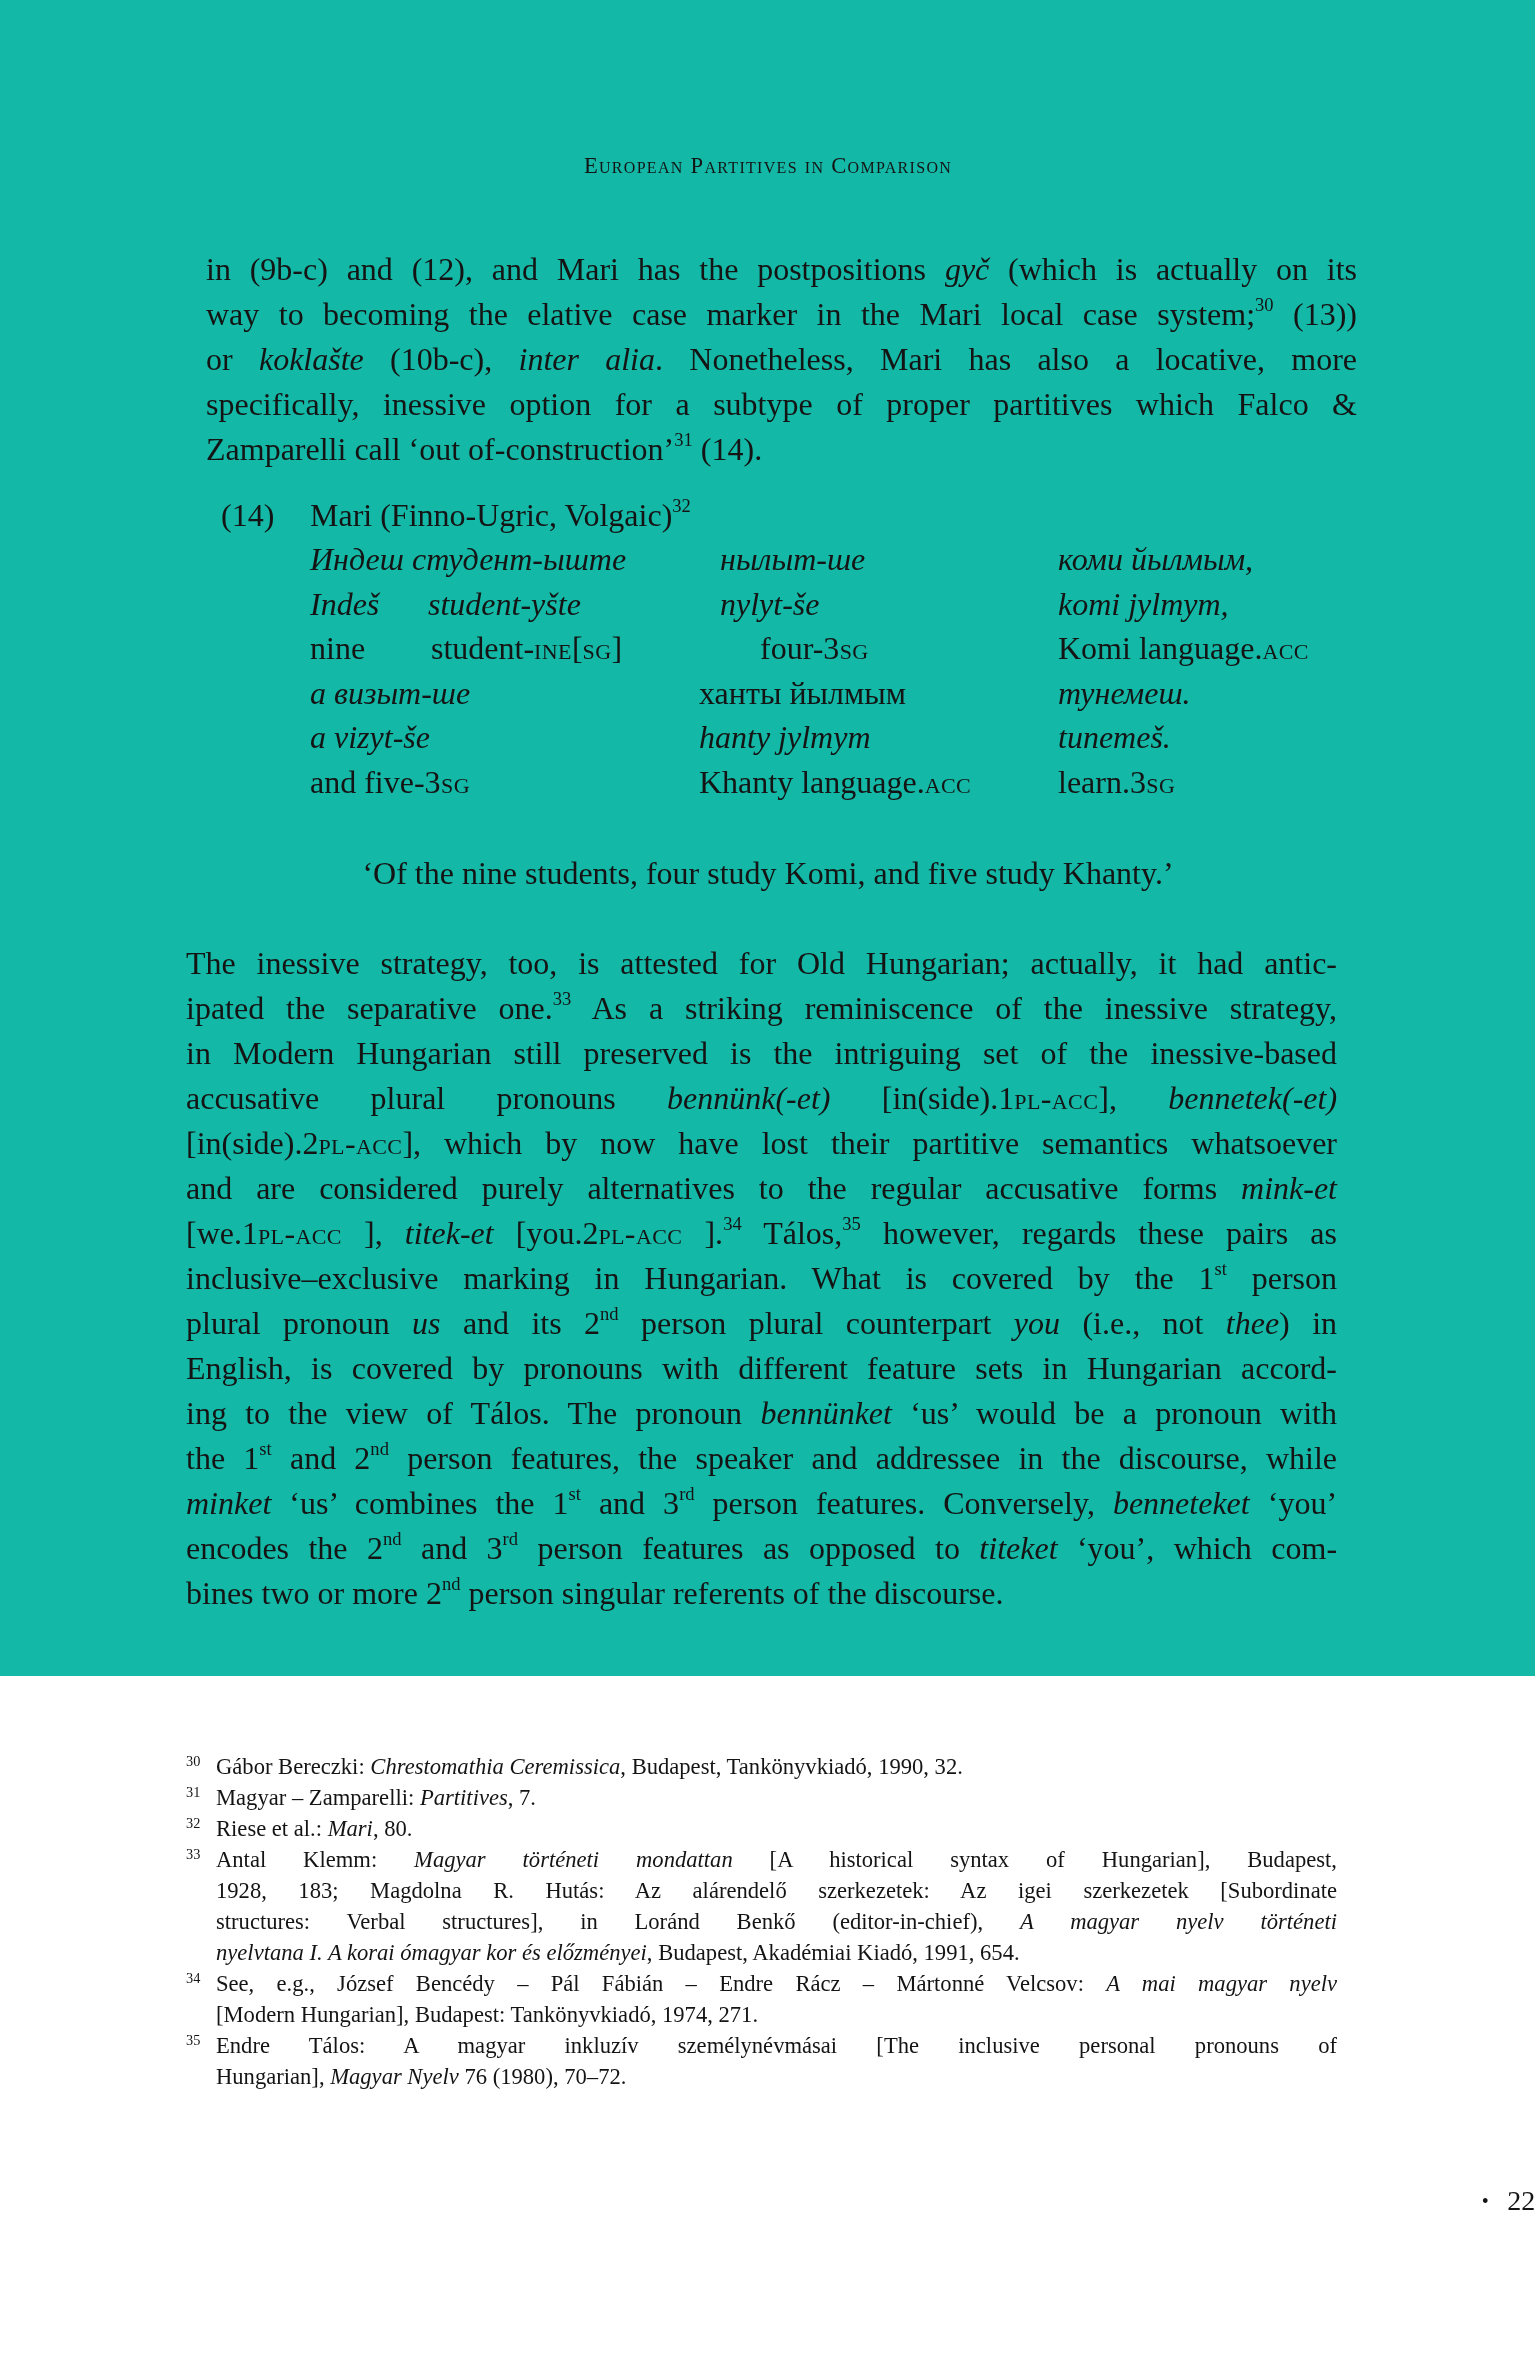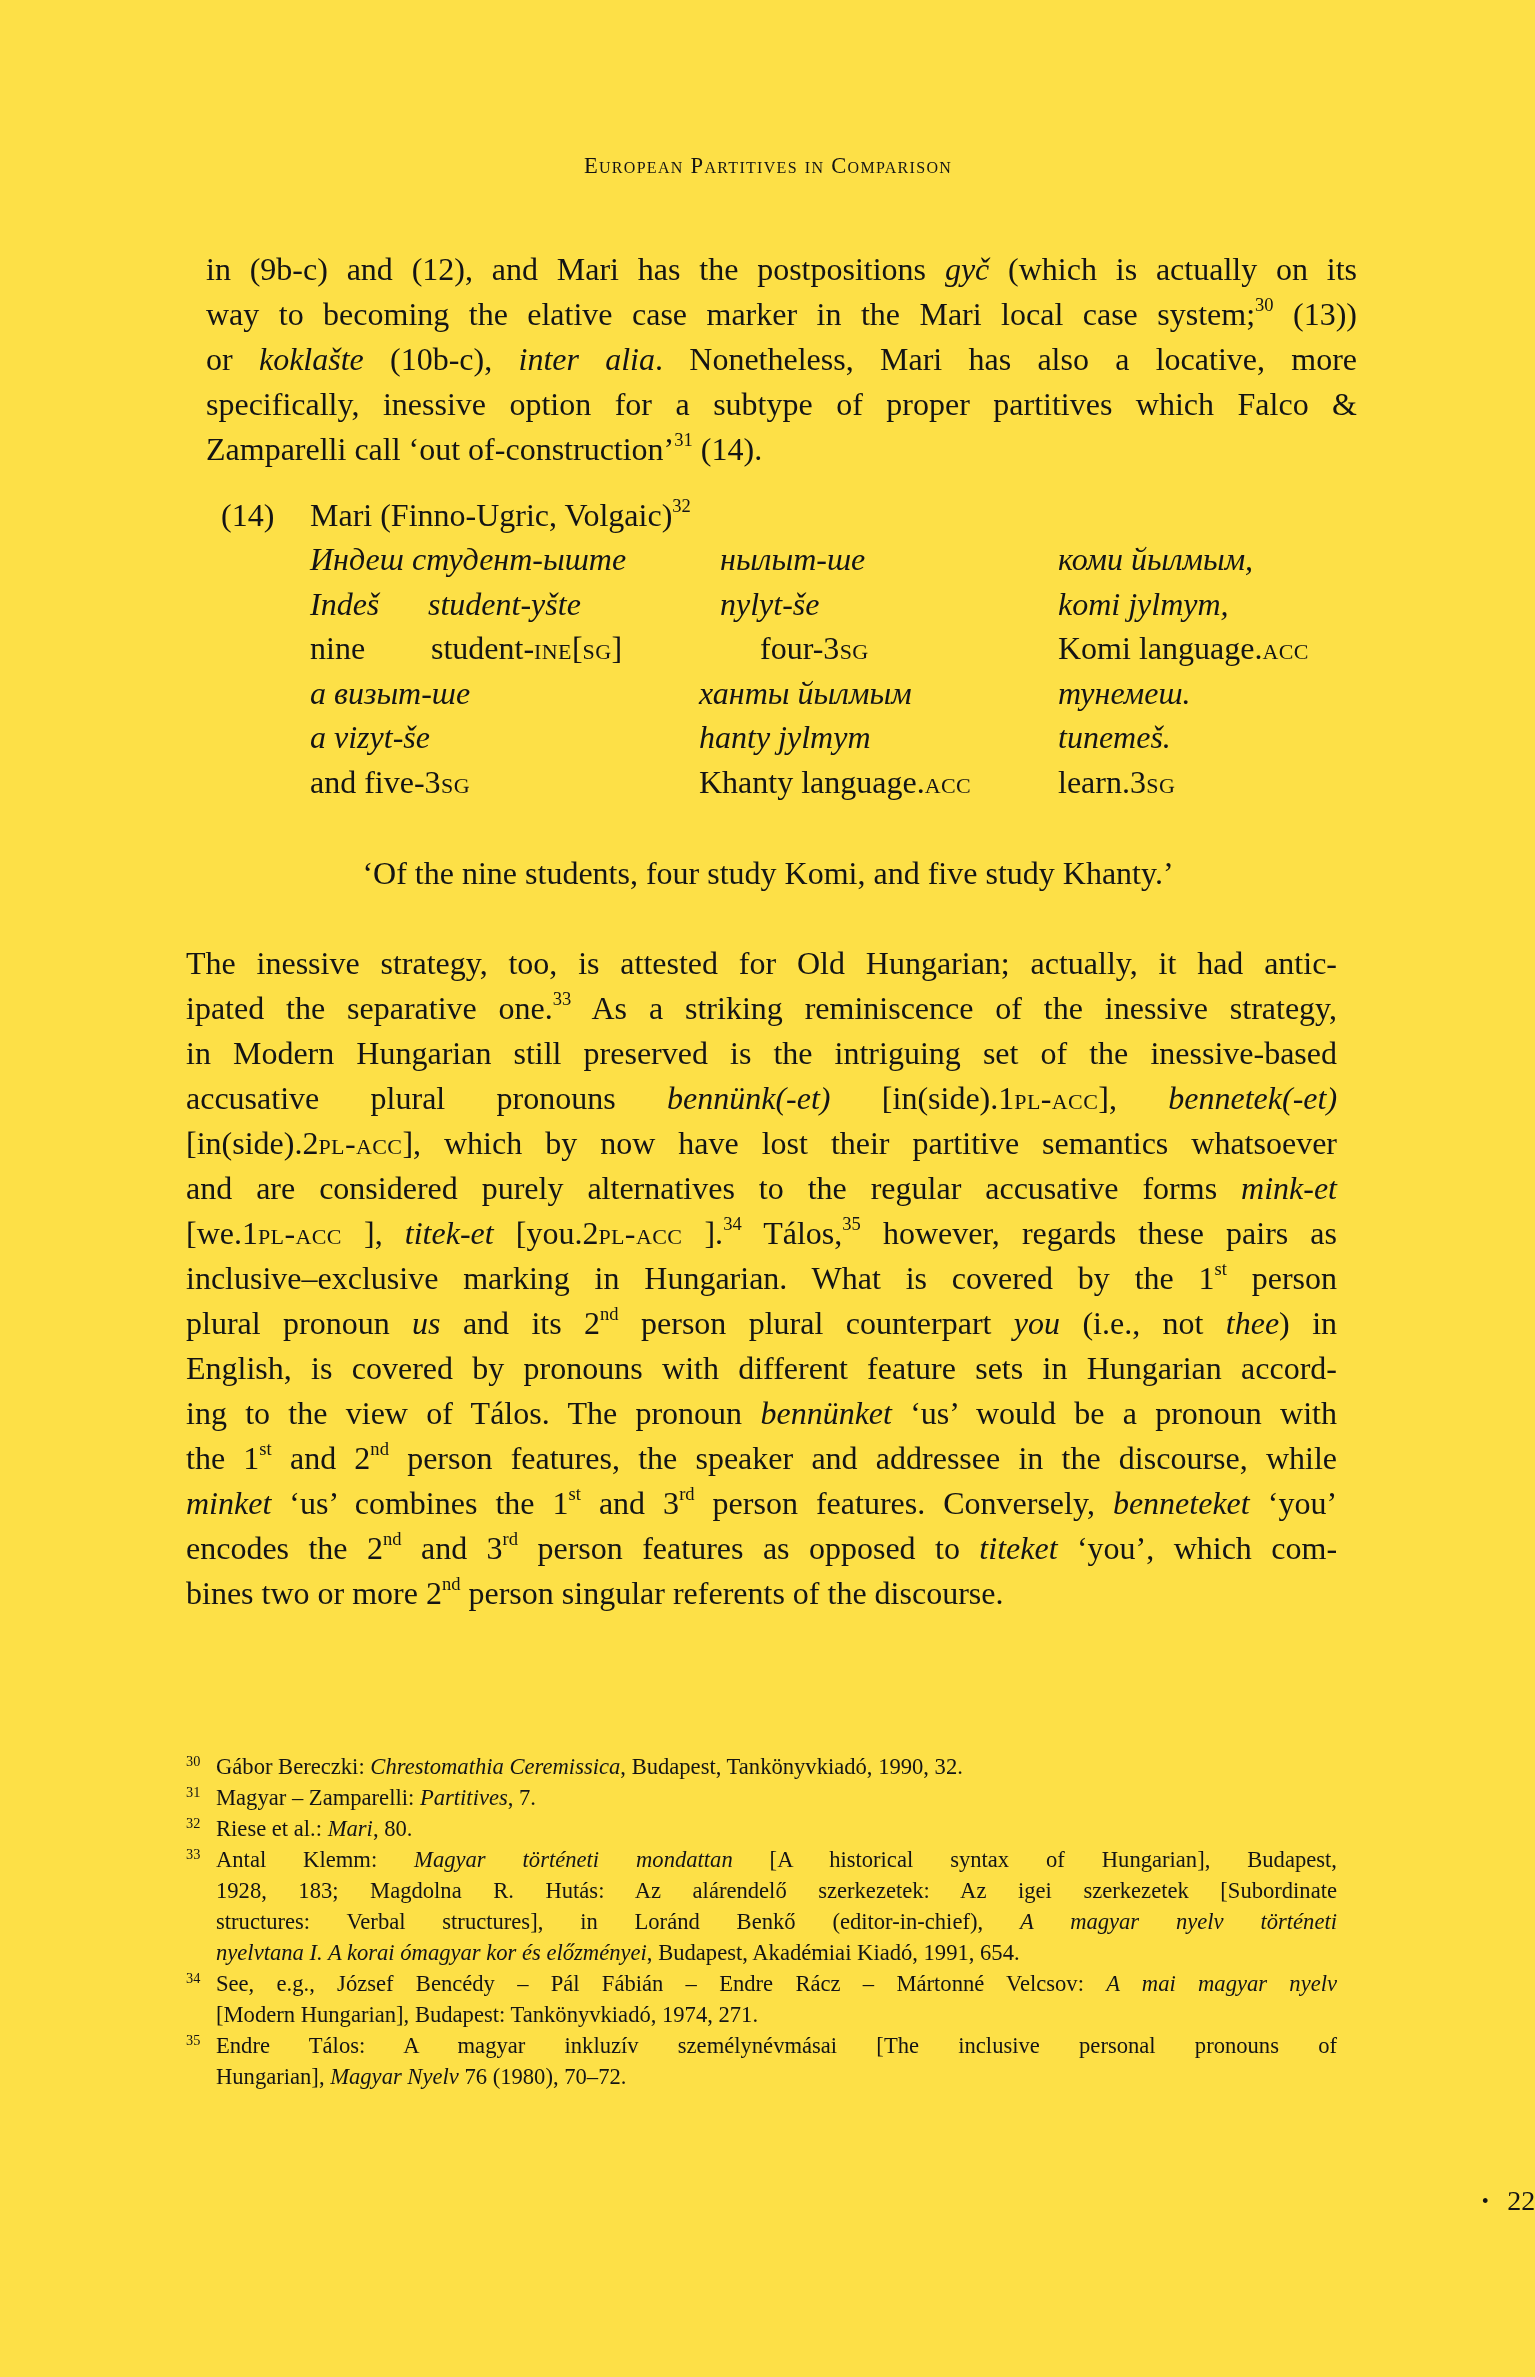--- a/index.html
+++ b/index.html
@@ -1,18 +1,18 @@
 <!DOCTYPE html>
 <html style="font-size:13.4px"><head>
 <meta charset="utf-8">
 <style>
   html, body { margin: 0; padding: 0; background: #ffffff; }
   body { width: 1536px; height: 2377px; position: relative; overflow: hidden;
          font-family: "Liberation Serif", "DejaVu Serif", serif; color: #141414; }
-  .page { position: absolute; left: 0; top: 0; width: 1536px; height: 2377px; background: #fde047; }
+  .page { position: absolute; left: 0; top: 0; width: 1536px; height: 1676px; background: #14b8a6; }
   .running-head { position: absolute; top: 153px; left: 0; width: 1536px; text-align: center;
                   font-size: 22.6px; letter-spacing: 1.3px; font-variant: small-caps; }
   .sc { font-variant: small-caps; letter-spacing: 0.4px; }
   .body-text { position: absolute; left: 186px; width: 1151px; font-size: 32px; line-height: 45px;
                text-align: justify; }
   .body-text .ln { display: block; white-space: nowrap; text-align-last: justify; text-align: justify; height: 45px; }
   .body-text .ln.last { text-align-last: left; }
   sup { font-size: 0.58em; line-height: 0; vertical-align: 0.75em; }
   i { font-style: italic; }
   .p1 { top: 247px; margin-left: 20px; }
@@ -62,21 +62,21 @@
           <span class="ex-cell" style="left: 872px; font-style: italic;">komi  jylmym,</span>
         </div>
         <div class="ex-row" style="top: 133px; left: 0px;">
           <span class="ex-cell" style="left: 124px;">nine</span>
           <span class="ex-cell" style="left: 245px;"><span>student-</span><span class="sc">ine</span><span>[</span><span class="sc">sg</span><span>]</span></span>
           <span class="ex-cell" style="left: 534px; margin-left: 40px;"><span>four-</span><span class="sc">3sg</span></span>
           <span class="ex-cell" style="left: 872px;"><span>Komi language.</span><span class="sc">acc</span></span>
         </div>
         <div class="ex-row" style="top: 178px; left: 0px;">
           <span class="ex-cell" style="left: 124px; font-style: italic;">а   визыт-ше</span>
-          <span class="ex-cell" style="left: 513px; font-style: italic; text-align: center;">ханты йылмым</span>
+          <span class="ex-cell" style="left: 513px;  text-align: center;">ханты йылмым</span>
           <span class="ex-cell" style="left: 872px; font-style: italic;">тунемеш.</span>
         </div>
         <div class="ex-row" style="top: 222px; left: 0px;">
           <span class="ex-cell" style="left: 124px; font-style: italic;">a  vizyt-še</span>
           <span class="ex-cell" style="left: 513px; font-style: italic;">hanty jylmym</span>
           <span class="ex-cell" style="left: 872px; font-style: italic;">tunemeš.</span>
         </div>
         <div class="ex-row" style="top: 267px; left: 0px;">
           <span class="ex-cell" style="left: 124px;"><span>and five-</span><span class="sc">3sg</span></span>
           <span class="ex-cell" style="left: 513px;"><span>Khanty language.</span><span class="sc">acc</span></span>

